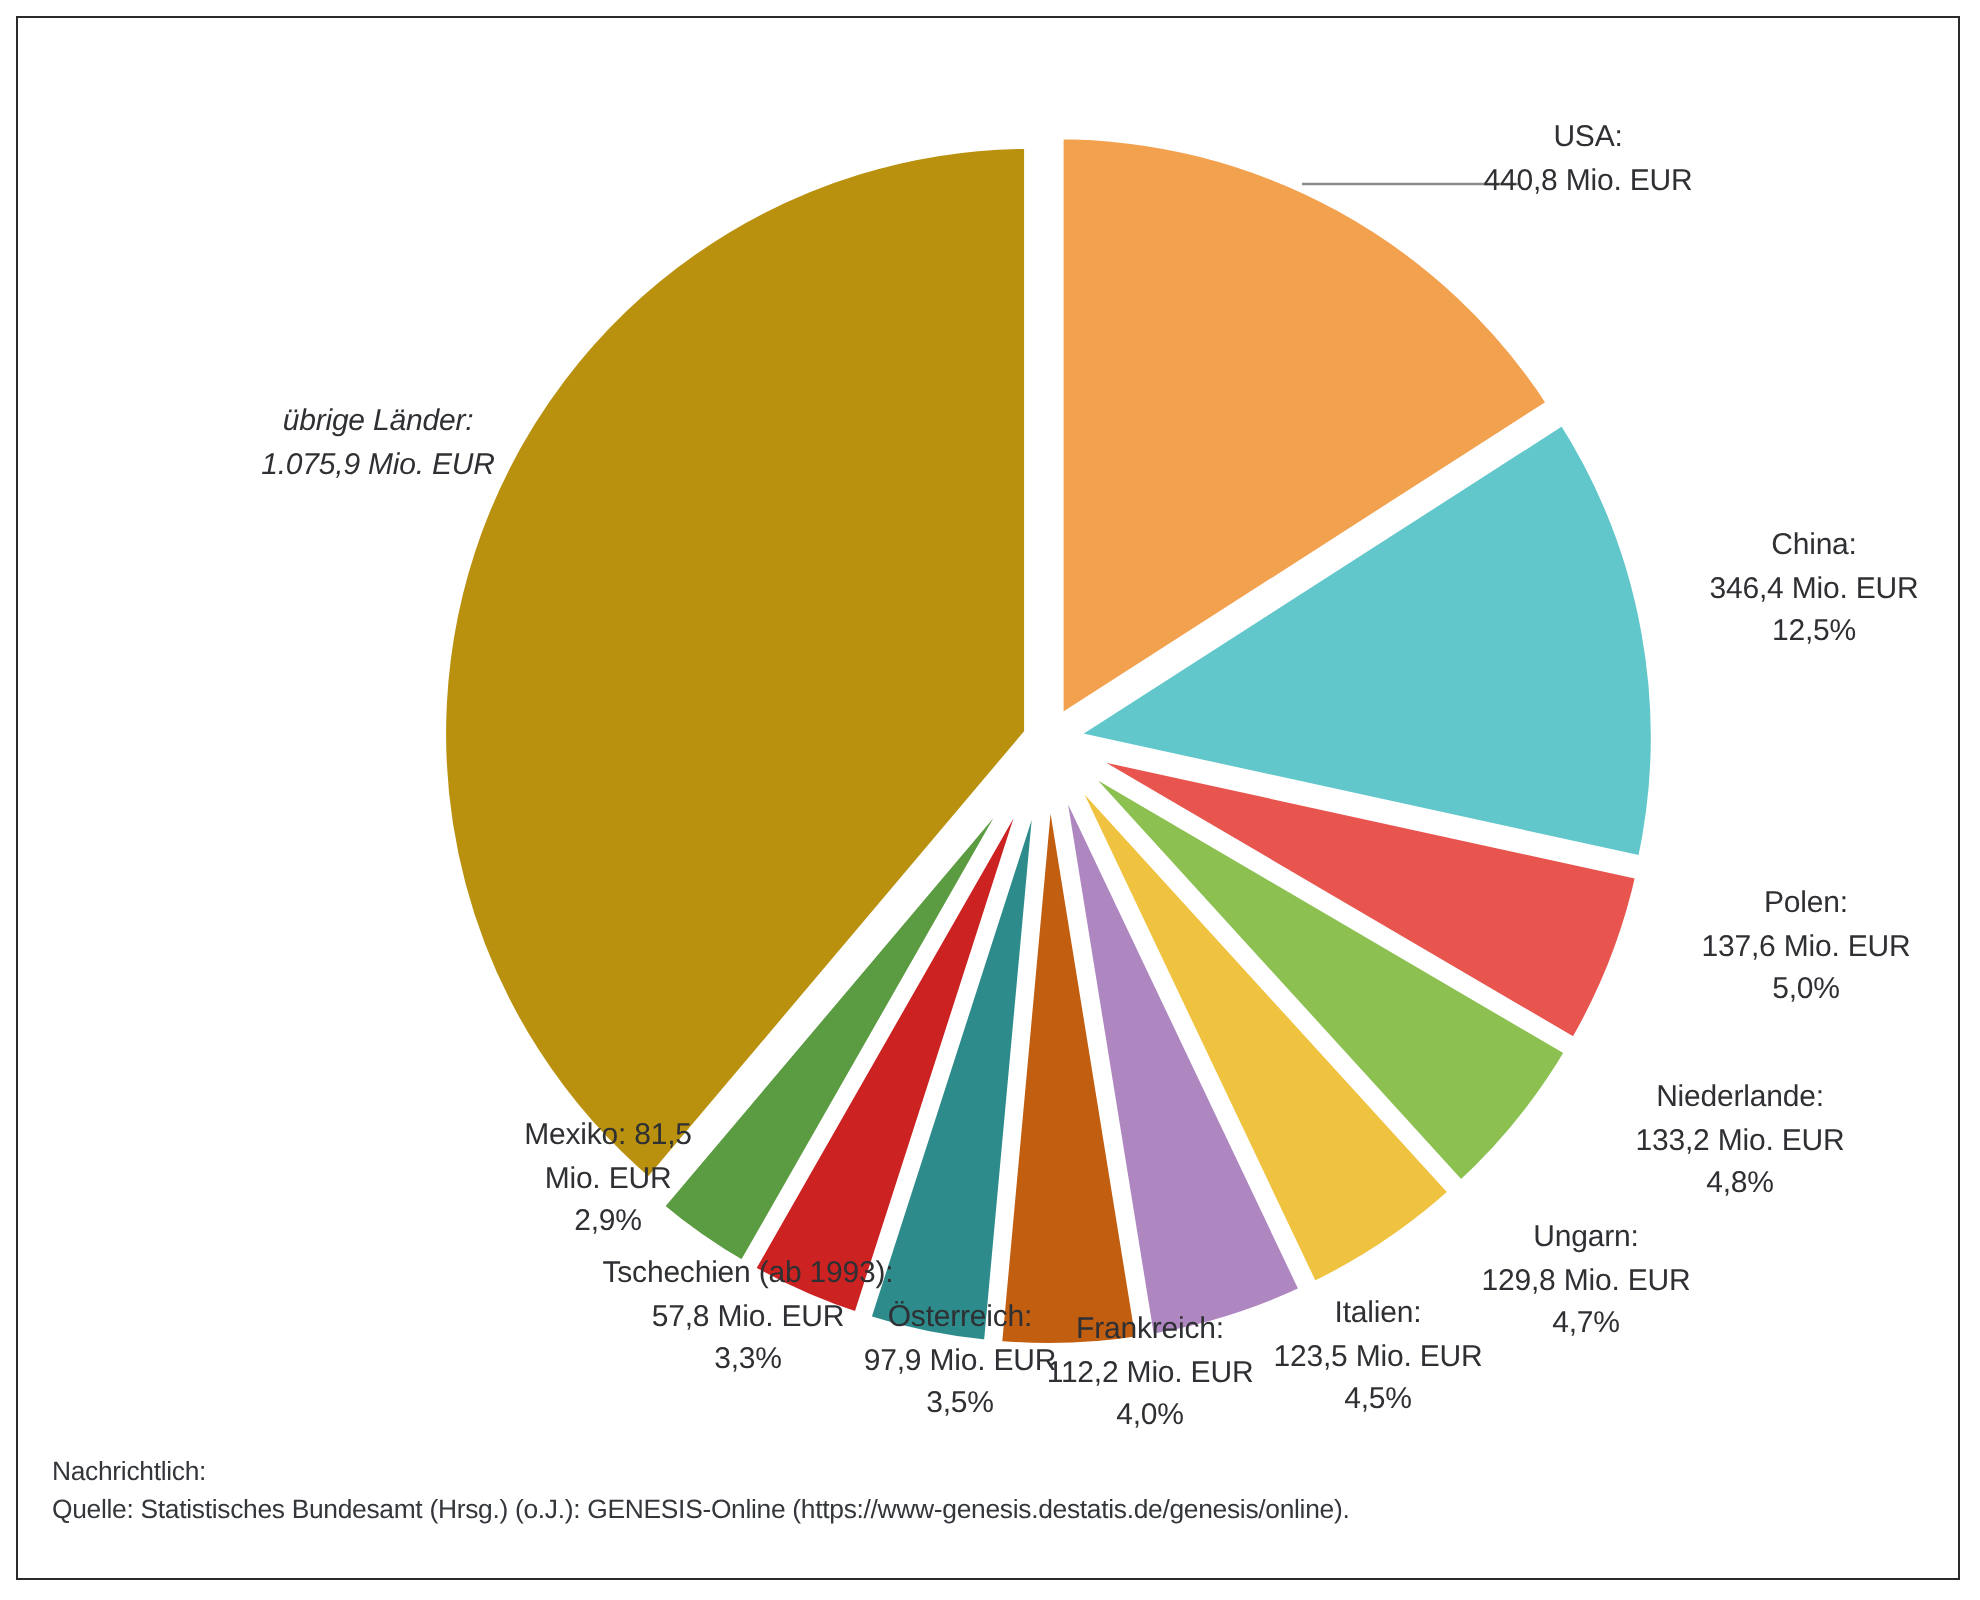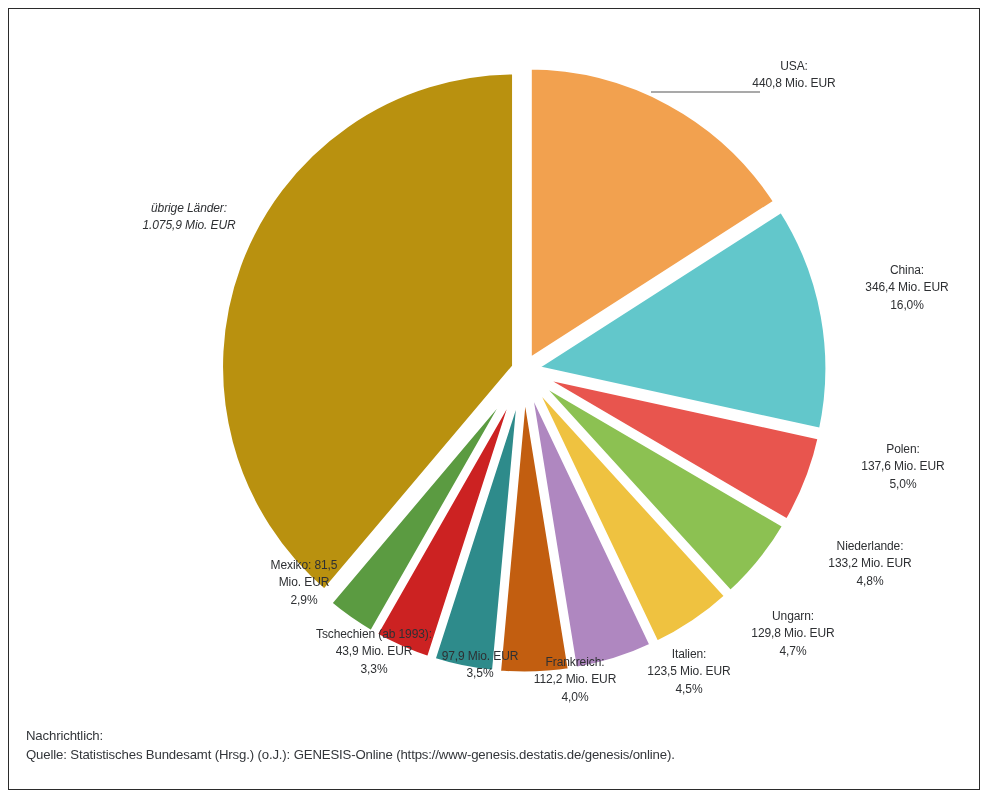--- a/index.html
+++ b/index.html
@@ -42,21 +42,21 @@
     position: absolute;
     left: 0;
     top: 0;
     width: 990px;
     height: 800px;
     display: block;
   }
   .slice-label {
     position: absolute;
     color: #2e3033;
-    font-size: 12px;
+    font-size: 15px;
     line-height: 1.44;
     white-space: nowrap;
     letter-spacing: -0.1px;
   }
   .slice-label .ln { display: block; }
   .lbl-center { text-align: center; }
 
   #footnote {
     position: absolute;
     left: 26px;
@@ -94,21 +94,21 @@
     </svg>
 
     <div class="slice-label lbl-center" style="left:714px; top:58px; width:160px;">
       <span class="ln">USA:</span>
       <span class="ln">440,8 Mio. EUR</span>
     </div>
 
     <div class="slice-label lbl-center" style="left:832px; top:262px; width:150px;">
       <span class="ln">China:</span>
       <span class="ln">346,4 Mio. EUR</span>
-      <span class="ln">16,0%</span>
+      <span class="ln">12,5%</span>
     </div>
 
     <div class="slice-label lbl-center" style="left:828px; top:441px; width:150px;">
       <span class="ln">Polen:</span>
       <span class="ln">137,6 Mio. EUR</span>
       <span class="ln">5,0%</span>
     </div>
 
     <div class="slice-label lbl-center" style="left:780px; top:538px; width:180px;">
       <span class="ln">Niederlande:</span>
@@ -128,27 +128,28 @@
       <span class="ln">4,5%</span>
     </div>
 
     <div class="slice-label lbl-center" style="left:500px; top:654px; width:150px;">
       <span class="ln">Frankreich:</span>
       <span class="ln">112,2 Mio. EUR</span>
       <span class="ln">4,0%</span>
     </div>
 
     <div class="slice-label lbl-center" style="left:404px; top:648px; width:152px;">
+      <span class="ln">Österreich:</span>
       <span class="ln">97,9 Mio. EUR</span>
       <span class="ln">3,5%</span>
     </div>
 
     <div class="slice-label lbl-center" style="left:281px; top:626px; width:186px;">
       <span class="ln">Tschechien (ab 1993):</span>
-      <span class="ln">43,9 Mio. EUR</span>
+      <span class="ln">57,8 Mio. EUR</span>
       <span class="ln">3,3%</span>
     </div>
 
     <div class="slice-label lbl-center" style="left:243px; top:557px; width:122px;">
       <span class="ln">Mexiko: 81,5</span>
       <span class="ln">Mio. EUR</span>
       <span class="ln">2,9%</span>
     </div>
 
     <div class="slice-label lbl-center" style="left:94px; top:200px; width:190px;font-style:italic;">

